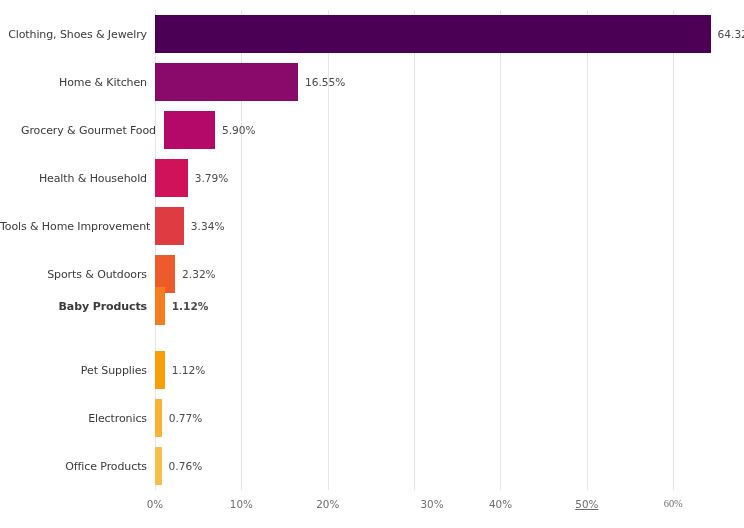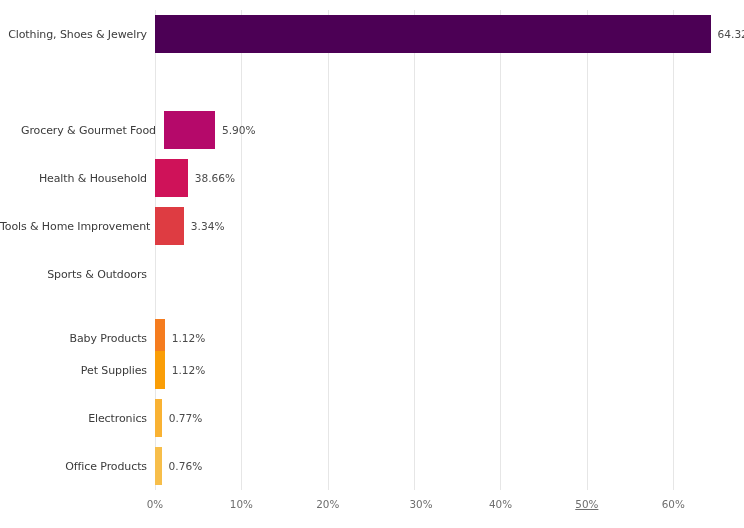--- a/index.html
+++ b/index.html
@@ -120,45 +120,56 @@
   </div>
 
   <div class="rows" id="rows">
       <div class="bar-row" style="top: 0px;">
         <div class="cat-label">Clothing, Shoes &amp; Jewelry</div>
         <div class="bar-track">
           <div class="bar" style="width: 555.534px; background: rgb(76, 0, 85);"></div>
           <div class="bar-value">64.32%</div>
         </div>
       </div>
+      <div class="bar-row" style="top: 48px;">
+        <div class="cat-label">Home &amp; Kitchen</div>
+        <div class="bar-track">
+          <div class="bar" style="width: 142.943px; background: rgb(138, 10, 108);"></div>
+          <div class="bar-value">16.55%</div>
+        </div>
+      </div>
       <div class="bar-row" style="top: 96px; margin-left: 9px;">
         <div class="cat-label">Grocery &amp; Gourmet Food</div>
         <div class="bar-track">
           <div class="bar" style="width: 50.9585px; background: rgb(181, 9, 106);"></div>
           <div class="bar-value">5.90%</div>
         </div>
       </div>
       <div class="bar-row" style="top: 144px; padding-left: 48px;">
         <div class="cat-label">Health &amp; Household</div>
         <div class="bar-track">
           <div class="bar" style="width: 32.7344px; background: rgb(207, 18, 89);"></div>
-          <div class="bar-value">38.66%</div>
+          <div class="bar-value">3.79%</div>
         </div>
       </div>
       <div class="bar-row" style="top: 192px;">
         <div class="cat-label">Tools &amp; Home Improvement</div>
         <div class="bar-track">
           <div class="bar" style="width: 28.8477px; background: rgb(222, 60, 66);"></div>
           <div class="bar-value">3.34%</div>
         </div>
       </div>
       <div class="bar-row" style="top: 240px;">
         <div class="cat-label">Sports &amp; Outdoors</div>
-      </div>
-      <div class="bar-row" style="top: 304px;">
+        <div class="bar-track">
+          <div class="bar" style="width: 20.0379px; background: rgb(237, 91, 44);"></div>
+          <div class="bar-value">2.32%</div>
+        </div>
+      </div>
+      <div class="bar-row" style="top: 272px; font-weight: bold;">
         <div class="cat-label">Baby Products</div>
         <div class="bar-track">
           <div class="bar" style="width: 9.67348px; background: rgb(245, 124, 31);"></div>
           <div class="bar-value">1.12%</div>
         </div>
       </div>
       <div class="bar-row" style="top: 336px;">
         <div class="cat-label">Pet Supplies</div>
         <div class="bar-track">
           <div class="bar" style="width: 9.67348px; background: rgb(250, 158, 7);"></div>
@@ -178,19 +189,19 @@
           <div class="bar" style="width: 6.56415px; background: rgb(247, 190, 74);"></div>
           <div class="bar-value">0.76%</div>
         </div>
       </div>
     </div>
 
   <div class="x-axis" id="x-axis">
       <div class="x-tick" style="left: 0px;">0%</div>
       <div class="x-tick" style="left: 86.3704px;">10%</div>
       <div class="x-tick" style="left: 172.741px;">20%</div>
-      <div class="x-tick" style="left: 266px;">30%</div>
+      <div class="x-tick" style="left: 277px;">30%</div>
       <div class="x-tick" style="left: 345.481px;">40%</div>
       <div class="x-tick" style="left: 431.852px; text-decoration: underline;">50%</div>
-      <div class="x-tick" style="left: 518.222px;">60%</div>
+      <div class="x-tick" style="left: 518.222px; font-family: Liberation Serif, serif;">60%</div>
     </div>
 
 </div>
 
 </body></html>

